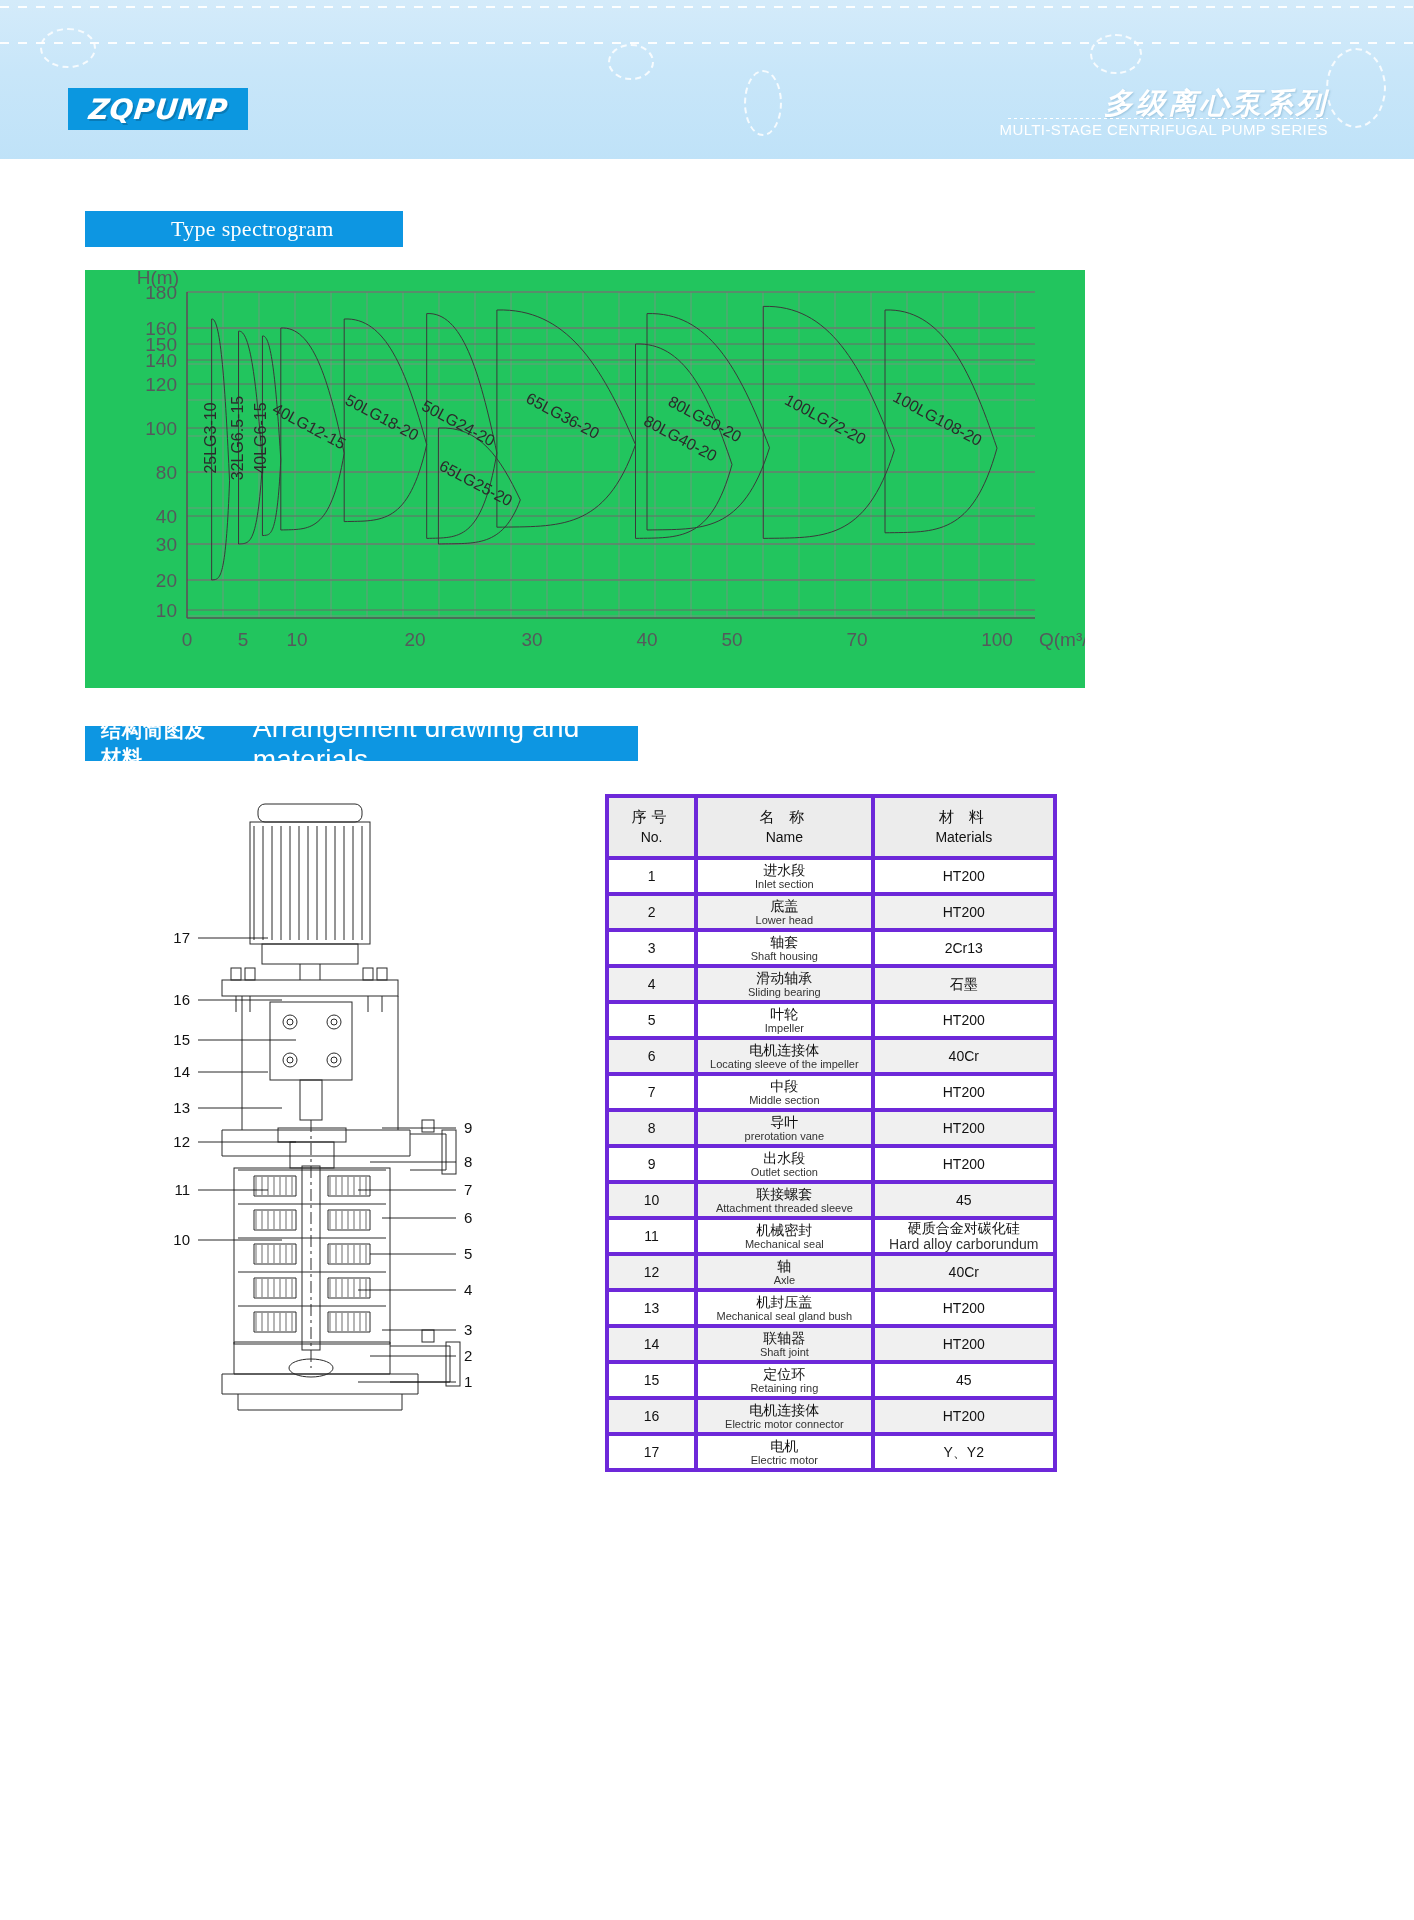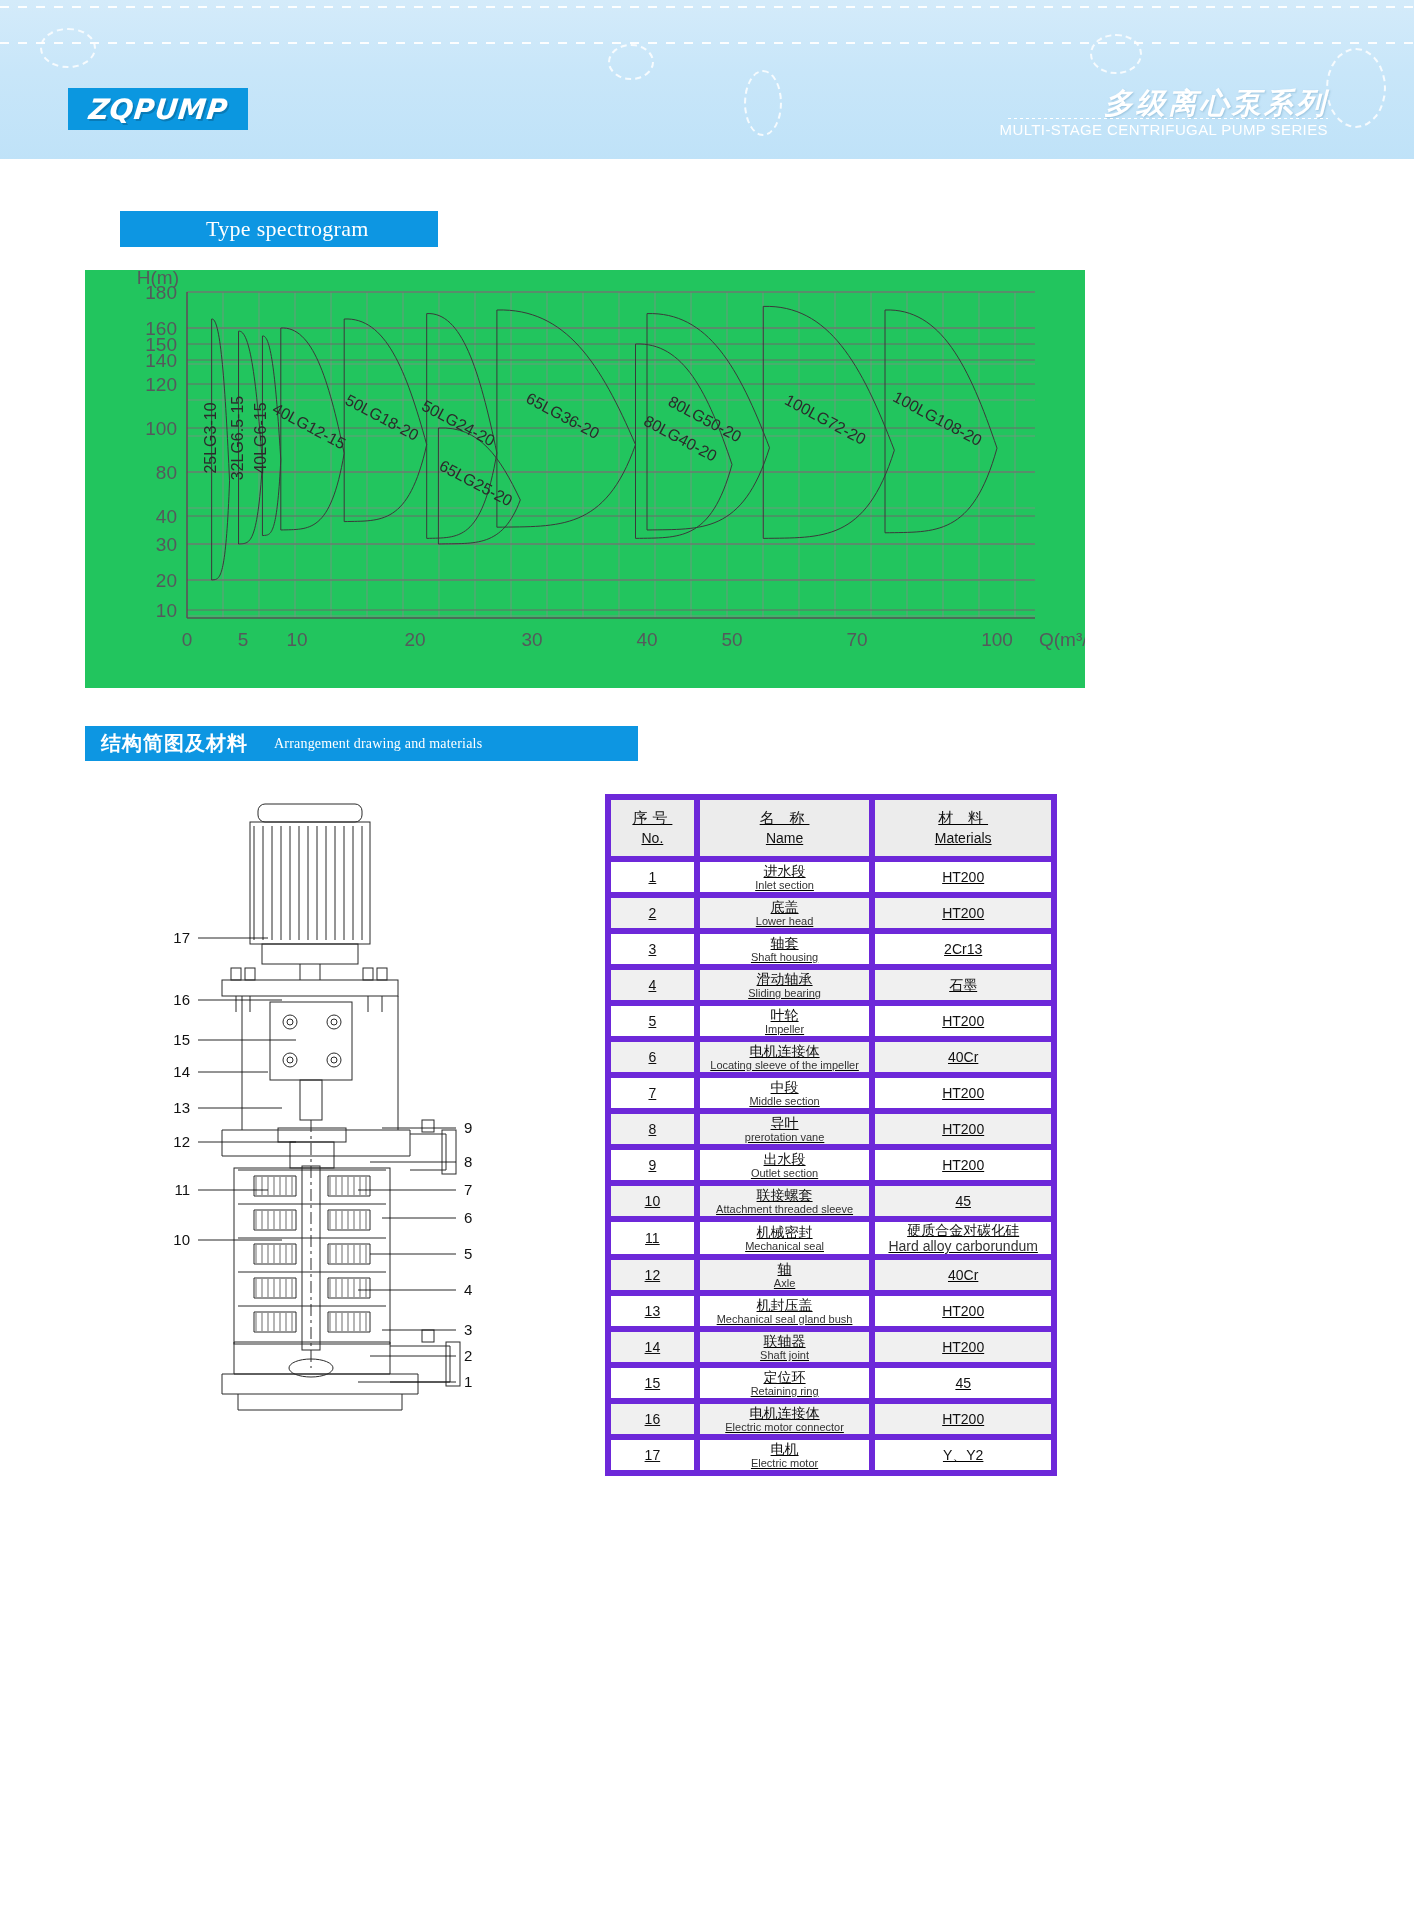--- a/index.html
+++ b/index.html
@@ -61,50 +61,50 @@
   .hdr-bottom-line {
     position: absolute; left: 0; top: 159px; width: 1414px; height: 2px; background: #ffffff;
   }
 
   
   .title-bar {
     position: absolute; background: #0d96e2;
     display: flex; align-items: center; padding-left: 24px;
     color: #ffffff;
   }
-  #title-spectrogram { left: 85px; top: 211px; width: 318px; height: 36px; margin-left: 35px; }
+  #title-spectrogram { left: 85px; top: 211px; width: 318px; height: 36px; }
   #title-spectrogram .t-en {
     font-family: "Liberation Serif", serif; font-size: 22px; letter-spacing: .3px;
     padding-left: 62px;
   }
   #title-arrangement { left: 85px; top: 726px; width: 553px; height: 35px; padding-left: 16px; }
   #title-arrangement .t-cn {
     font-family: "DejaVu Sans", sans-serif; font-size: 20px; font-weight: bold; letter-spacing: 1px;
   }
   #title-arrangement .t-en {
-    font-family: Liberation Serif, serif; font-size: 14px; margin-left: 26px; letter-spacing: .2px;
+    font-family: Liberation Sans, sans-serif; font-size: 28px; margin-left: 26px; letter-spacing: .2px;
   }
 
   
   .chart-panel {
     position: absolute; left: 85px; top: 270px; width: 1000px; height: 418px;
     background: #22c55e;
   }
   .chart-svg { position: absolute; left: 0; top: 0; }
 
   
   .pump-area { position: absolute; left: 150px; top: 790px; width: 420px; height: 660px; }
 
   
   .mat-table {
     position: absolute; left: 605px; top: 794px; width: 452px;
     border-collapse: collapse;
     font-family: "DejaVu Sans", sans-serif;
   }
-  .mat-table td, .mat-table th { border: 6px solid #6d28d9; text-decoration: underline; }
+  .mat-table td, .mat-table th { border: 4px solid #6d28d9; }
   .mat-table thead td { background: #ececec; height: 62px; }
   .hd-cn { font-size: 15px; font-weight: 500; letter-spacing: 5px; display:block; line-height: 1.35; color:#111; }
   .hd-en { font-size: 14px; display:block; line-height: 1.35; color:#111; font-family:"Liberation Sans",sans-serif; }
   .col-no { width: 88px; text-align: center; }
   .col-name { width: 174px; text-align: center; }
   .col-mat { width: 180px; text-align: center; }
   .mat-table tbody tr { height: 36px; }
   .mat-table tbody tr.alt td { background: #f0f0f0; }
   .mat-table tbody tr td { background: #ffffff; }
   .mat-table tbody tr.alt td { background: #f0f0f0; }

